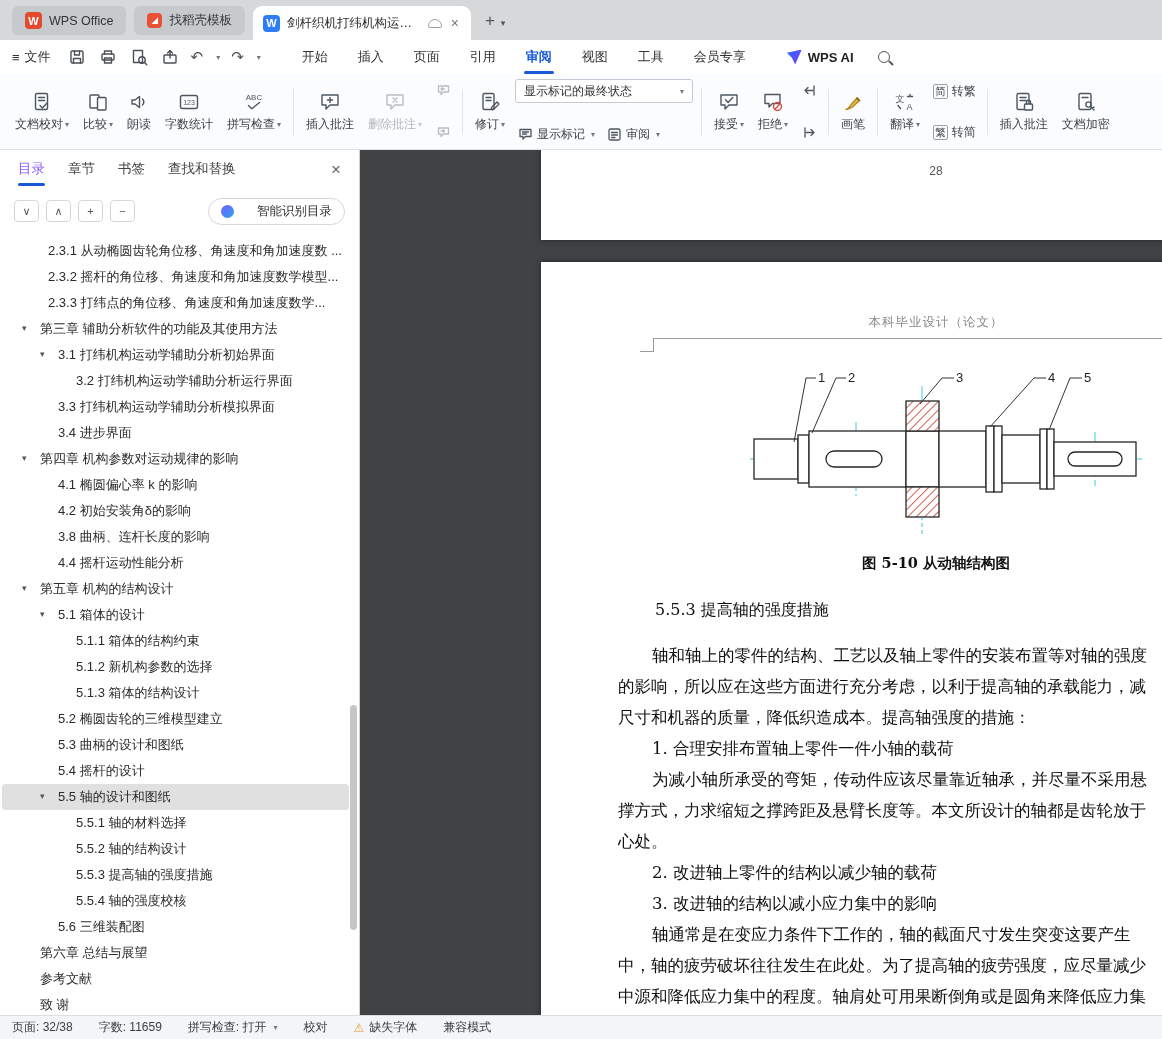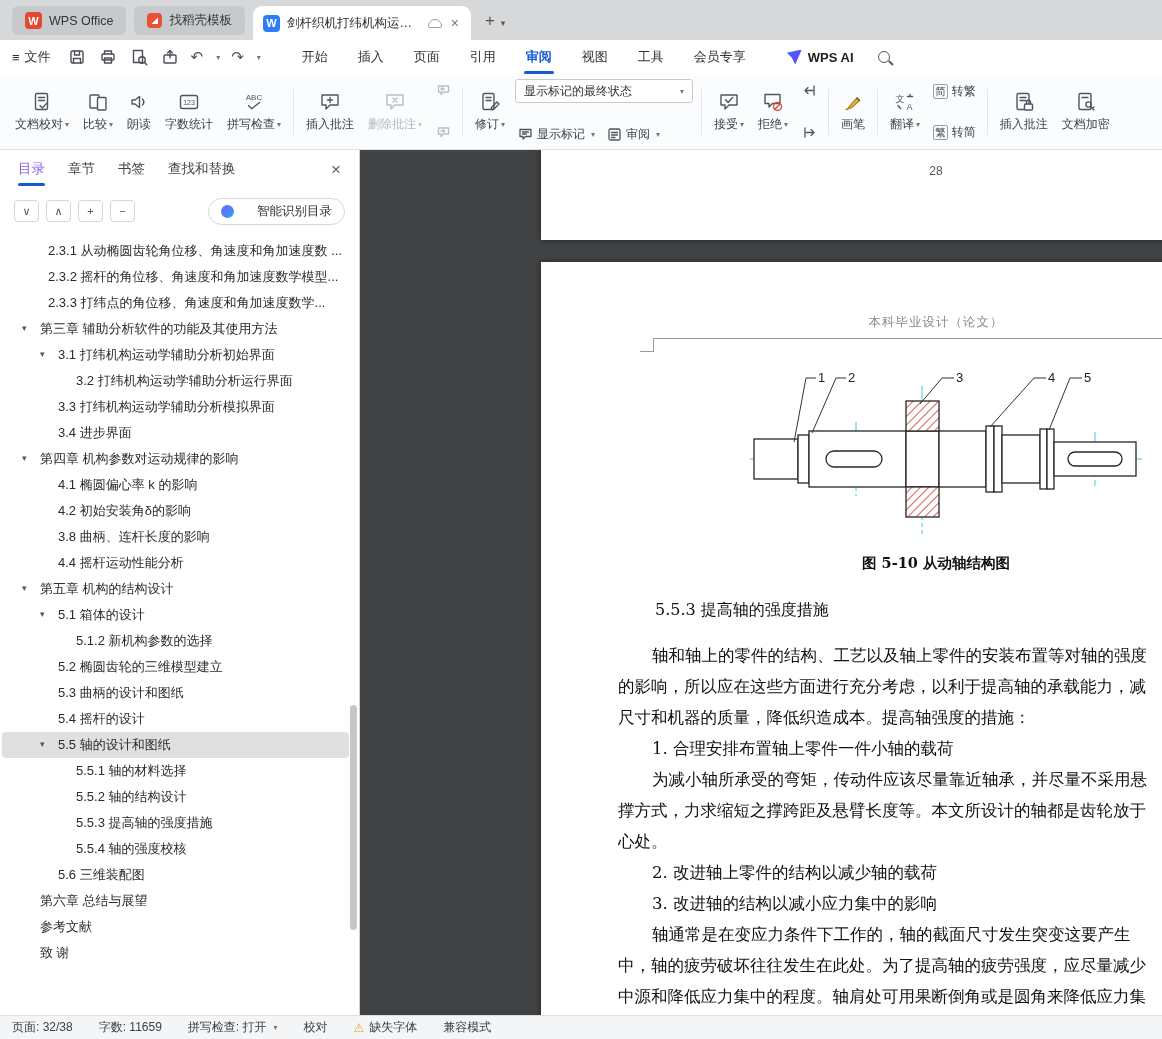--- a/index.html
+++ b/index.html
@@ -534,21 +534,29 @@
         <div class="trow lv1 has-arrow">
           <span class="arrow">▾</span>
           <span>第五章 机构的结构设计</span>
         </div>
         <div class="trow lv2 has-arrow">
           <span class="arrow">▾</span>
           <span>5.1 箱体的设计</span>
         </div>
         <div class="trow lv4">
 
+          <span>5.1.1 箱体的结构约束</span>
+        </div>
+        <div class="trow lv4">
+
           <span>5.1.2 新机构参数的选择</span>
+        </div>
+        <div class="trow lv4">
+
+          <span>5.1.3 箱体的结构设计</span>
         </div>
         <div class="trow lv2">
 
           <span>5.2 椭圆齿轮的三维模型建立</span>
         </div>
         <div class="trow lv2">
 
           <span>5.3 曲柄的设计和图纸</span>
         </div>
         <div class="trow lv2">

